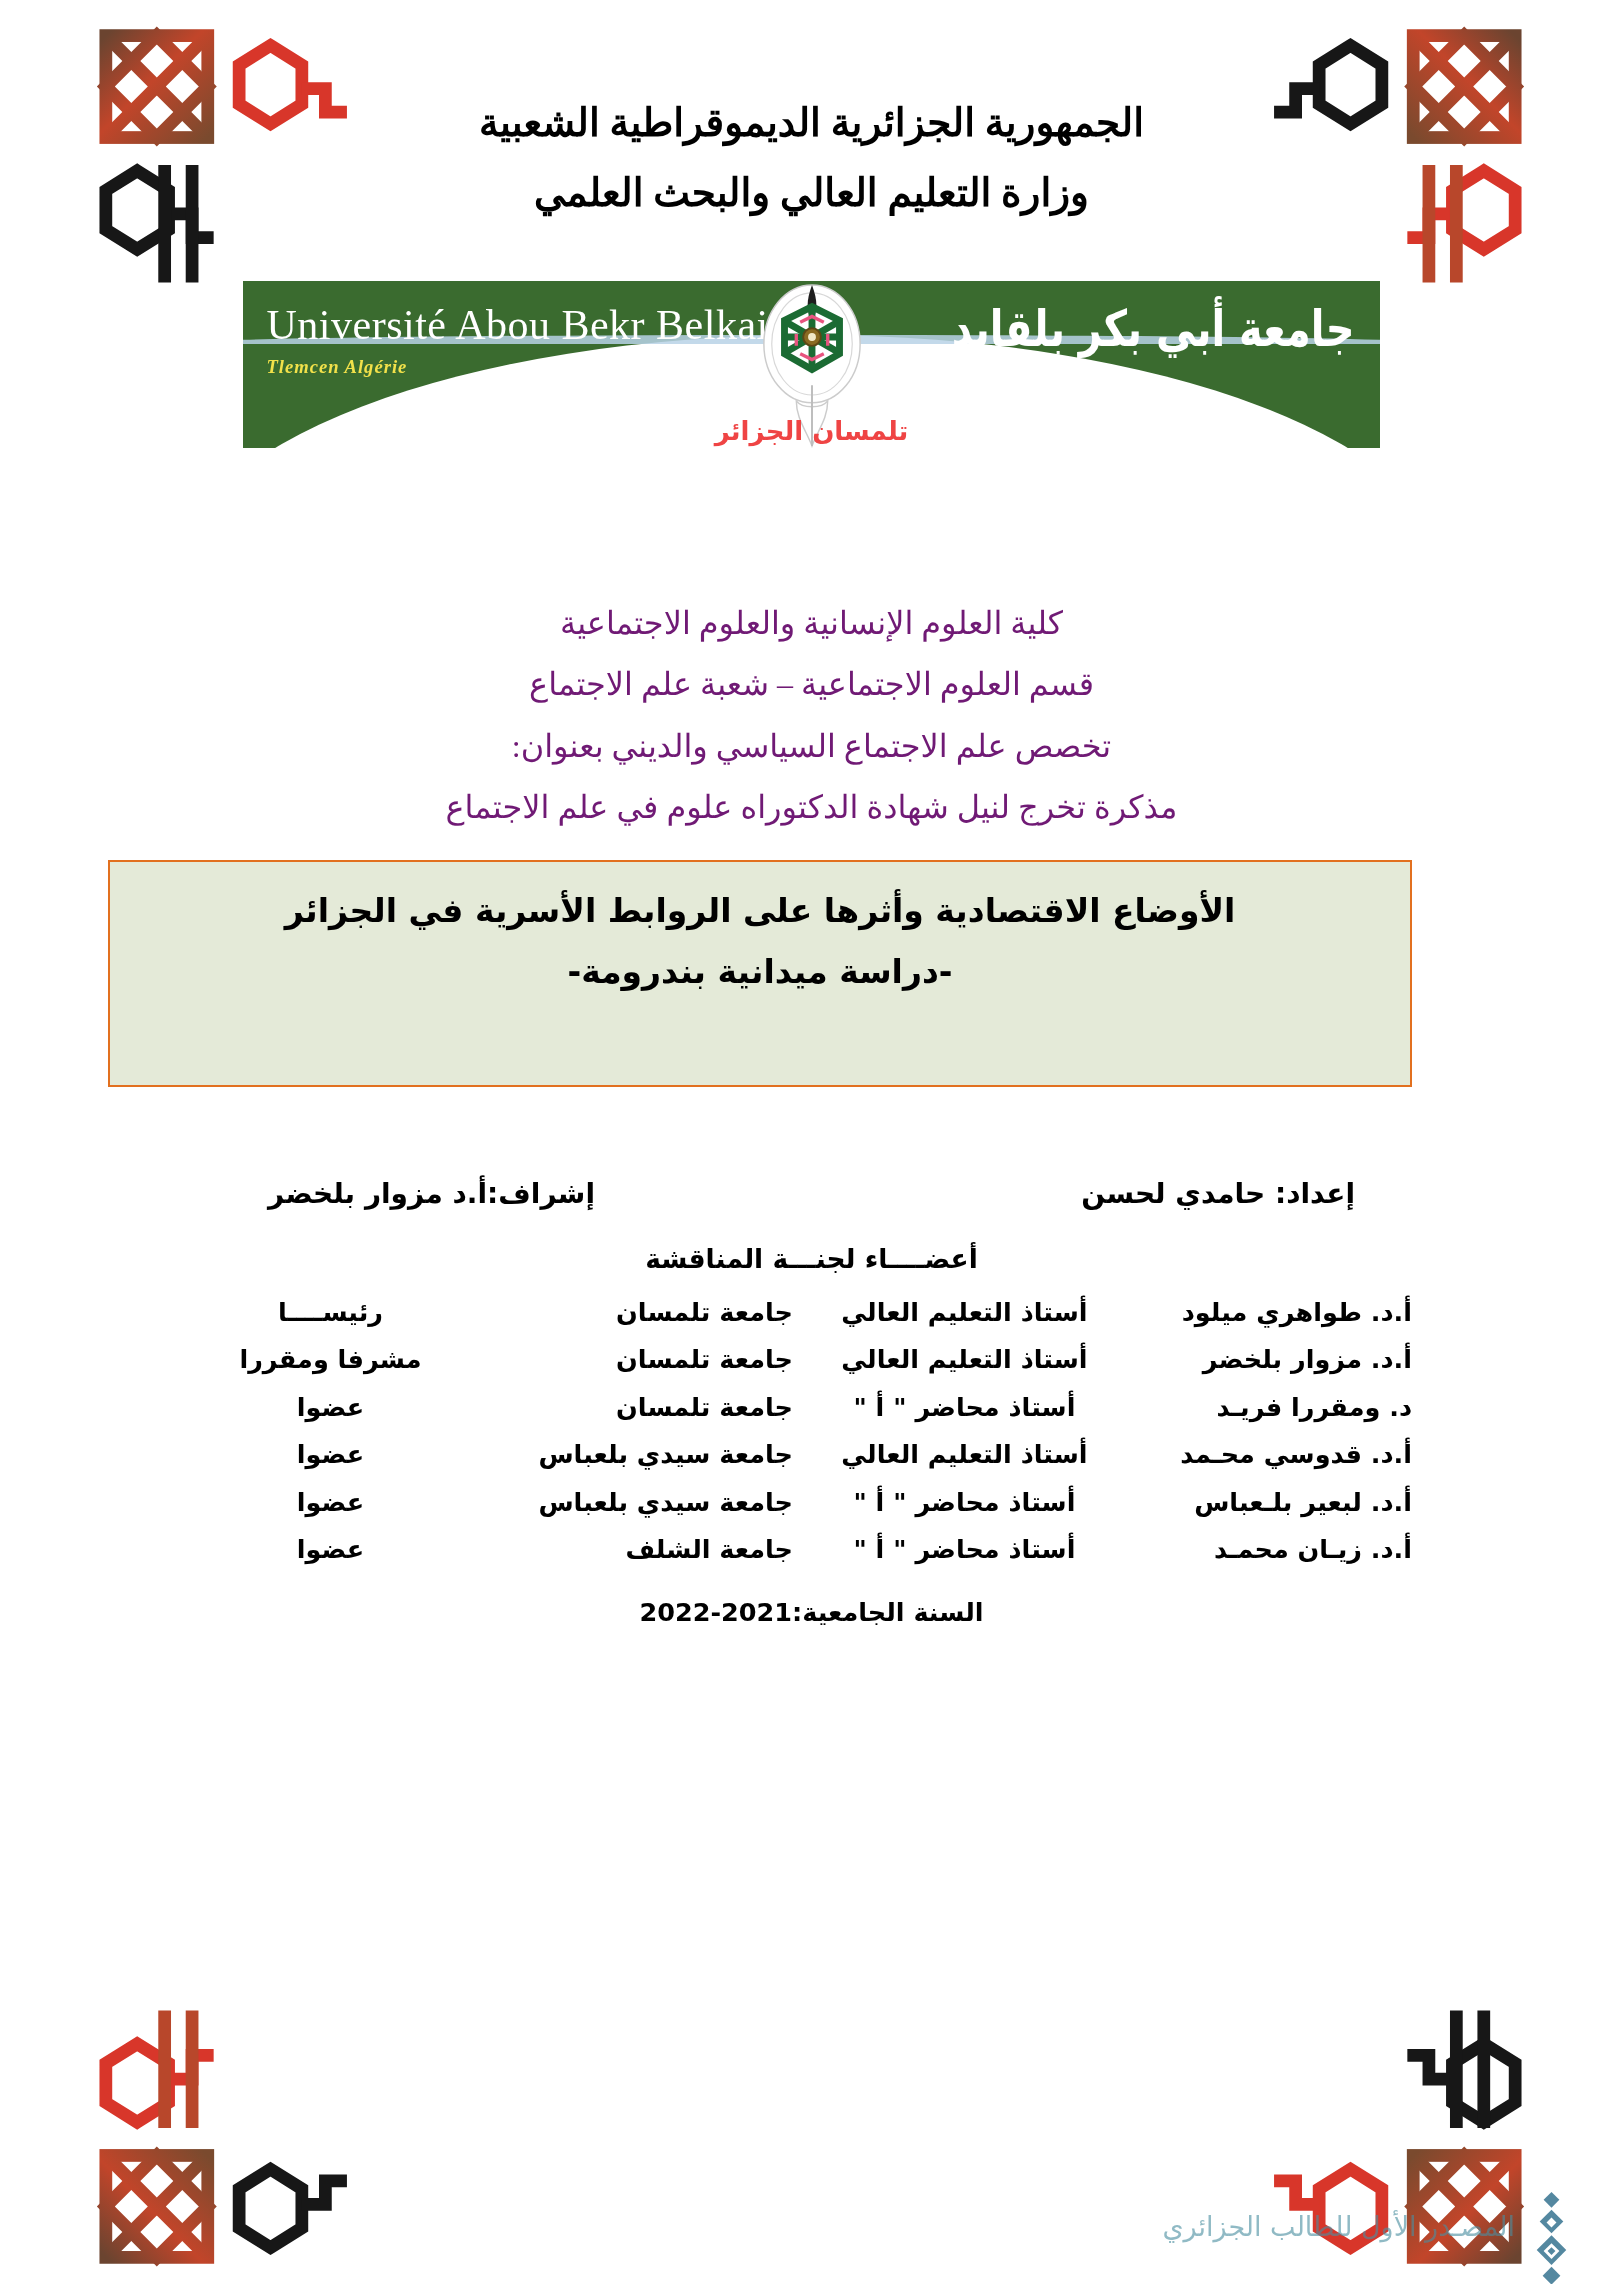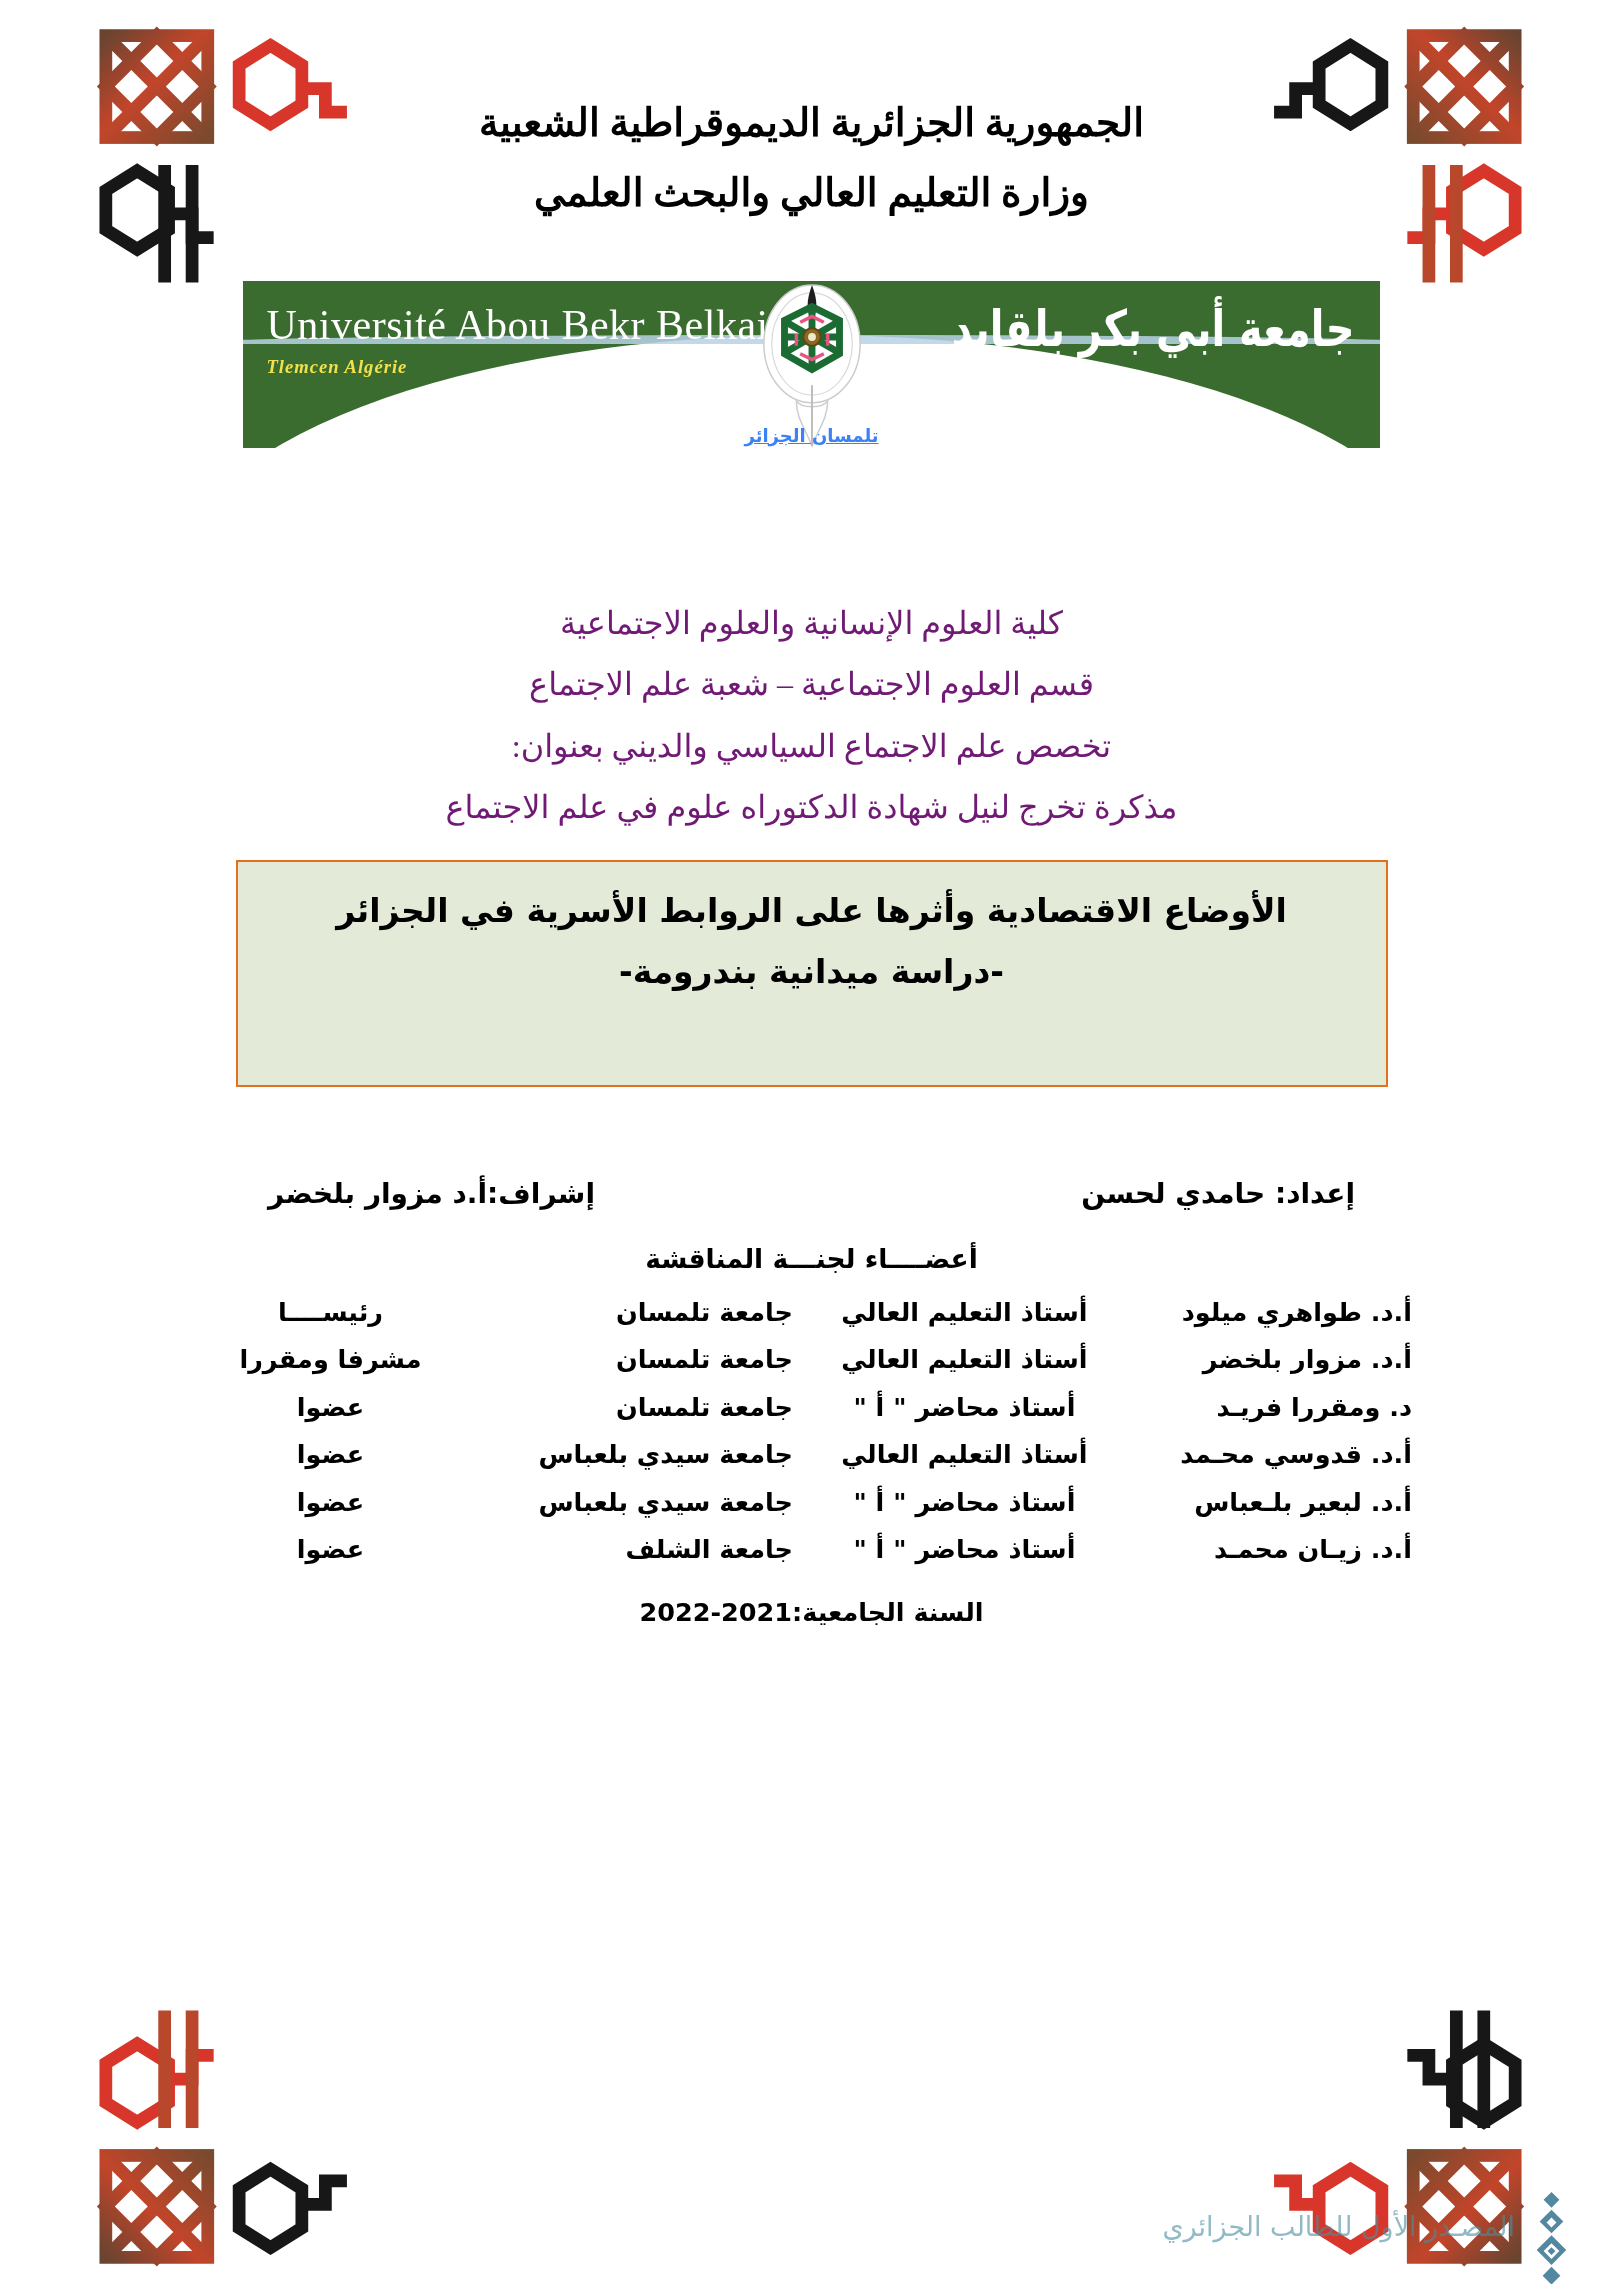--- a/index.html
+++ b/index.html
@@ -126,43 +126,42 @@
   }
   .emblem-city {
     position: absolute;
     left: 50%;
     bottom: 2px;
     transform: translateX(-50%);
     width: 323px;
     text-align: center;
     font-family: "DejaVu Sans", "Liberation Sans", sans-serif;
     font-weight: bold;
-    font-size: 18px;
-    color: #3b82f6;
+    font-size: 26px;
+    color: #ef4444;
     z-index: 4;
     white-space: nowrap;
-    text-decoration: underline;
   }
 
   
   .mid {
     margin-top: 145px;
     text-align: center;
   }
   .mid .ln {
     font-family: "Liberation Serif", "DejaVu Serif", serif;
     font-size: 32px;
     line-height: 1.92;
     color: #701a75;
   }
 
   
   .title-box {
     margin: 21.6px auto 0 auto;
-    width: 1152px;
+    width: 1304px;
     min-height: 227px;
     box-sizing: border-box;
     background: #e4ead8;
     border: 2px solid #e2701f;
     padding: 17.6px 33px 17.6px 33px;
   }
   .title-box .tl {
     font-family: "DejaVu Sans", "Liberation Sans", sans-serif;
     font-weight: bold;
     font-size: 33px;

